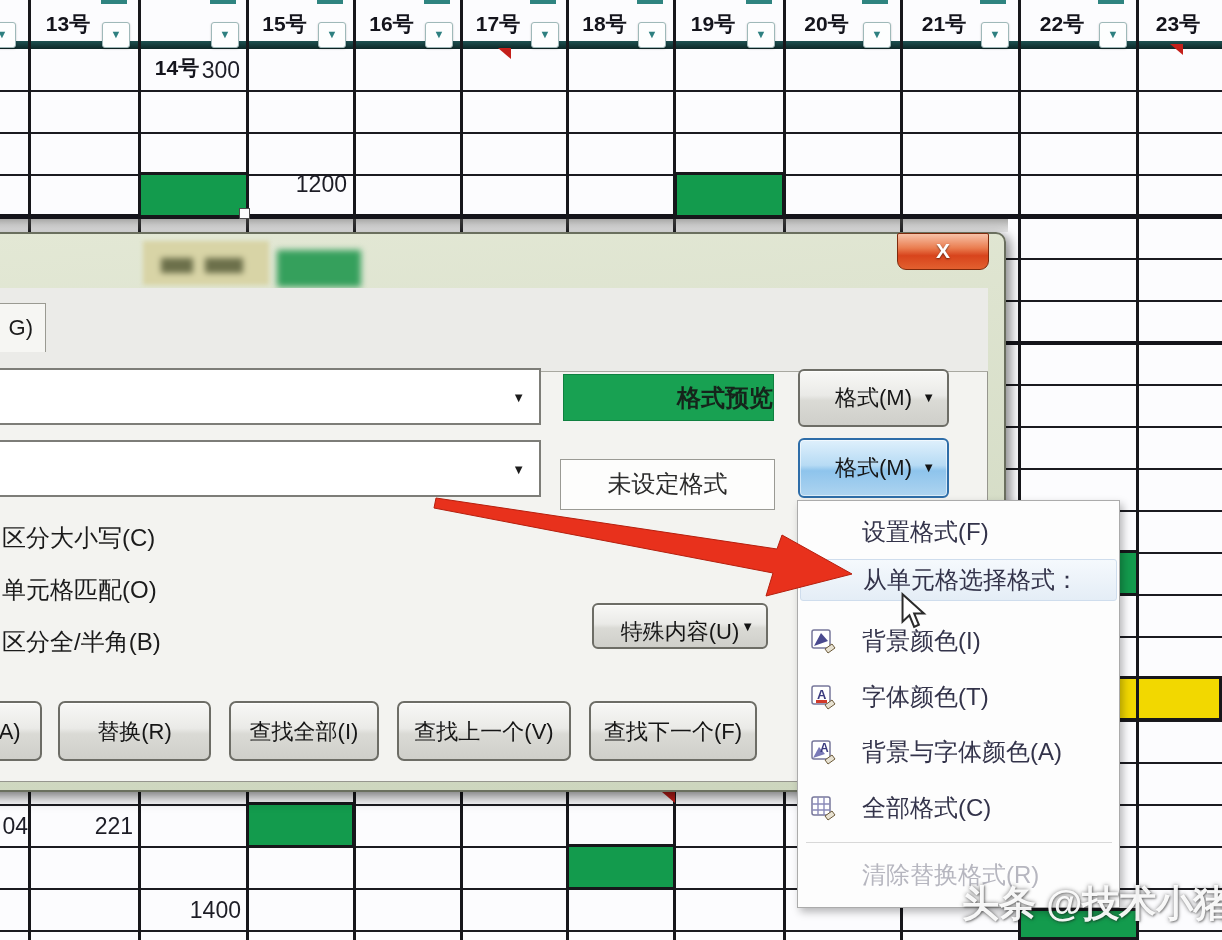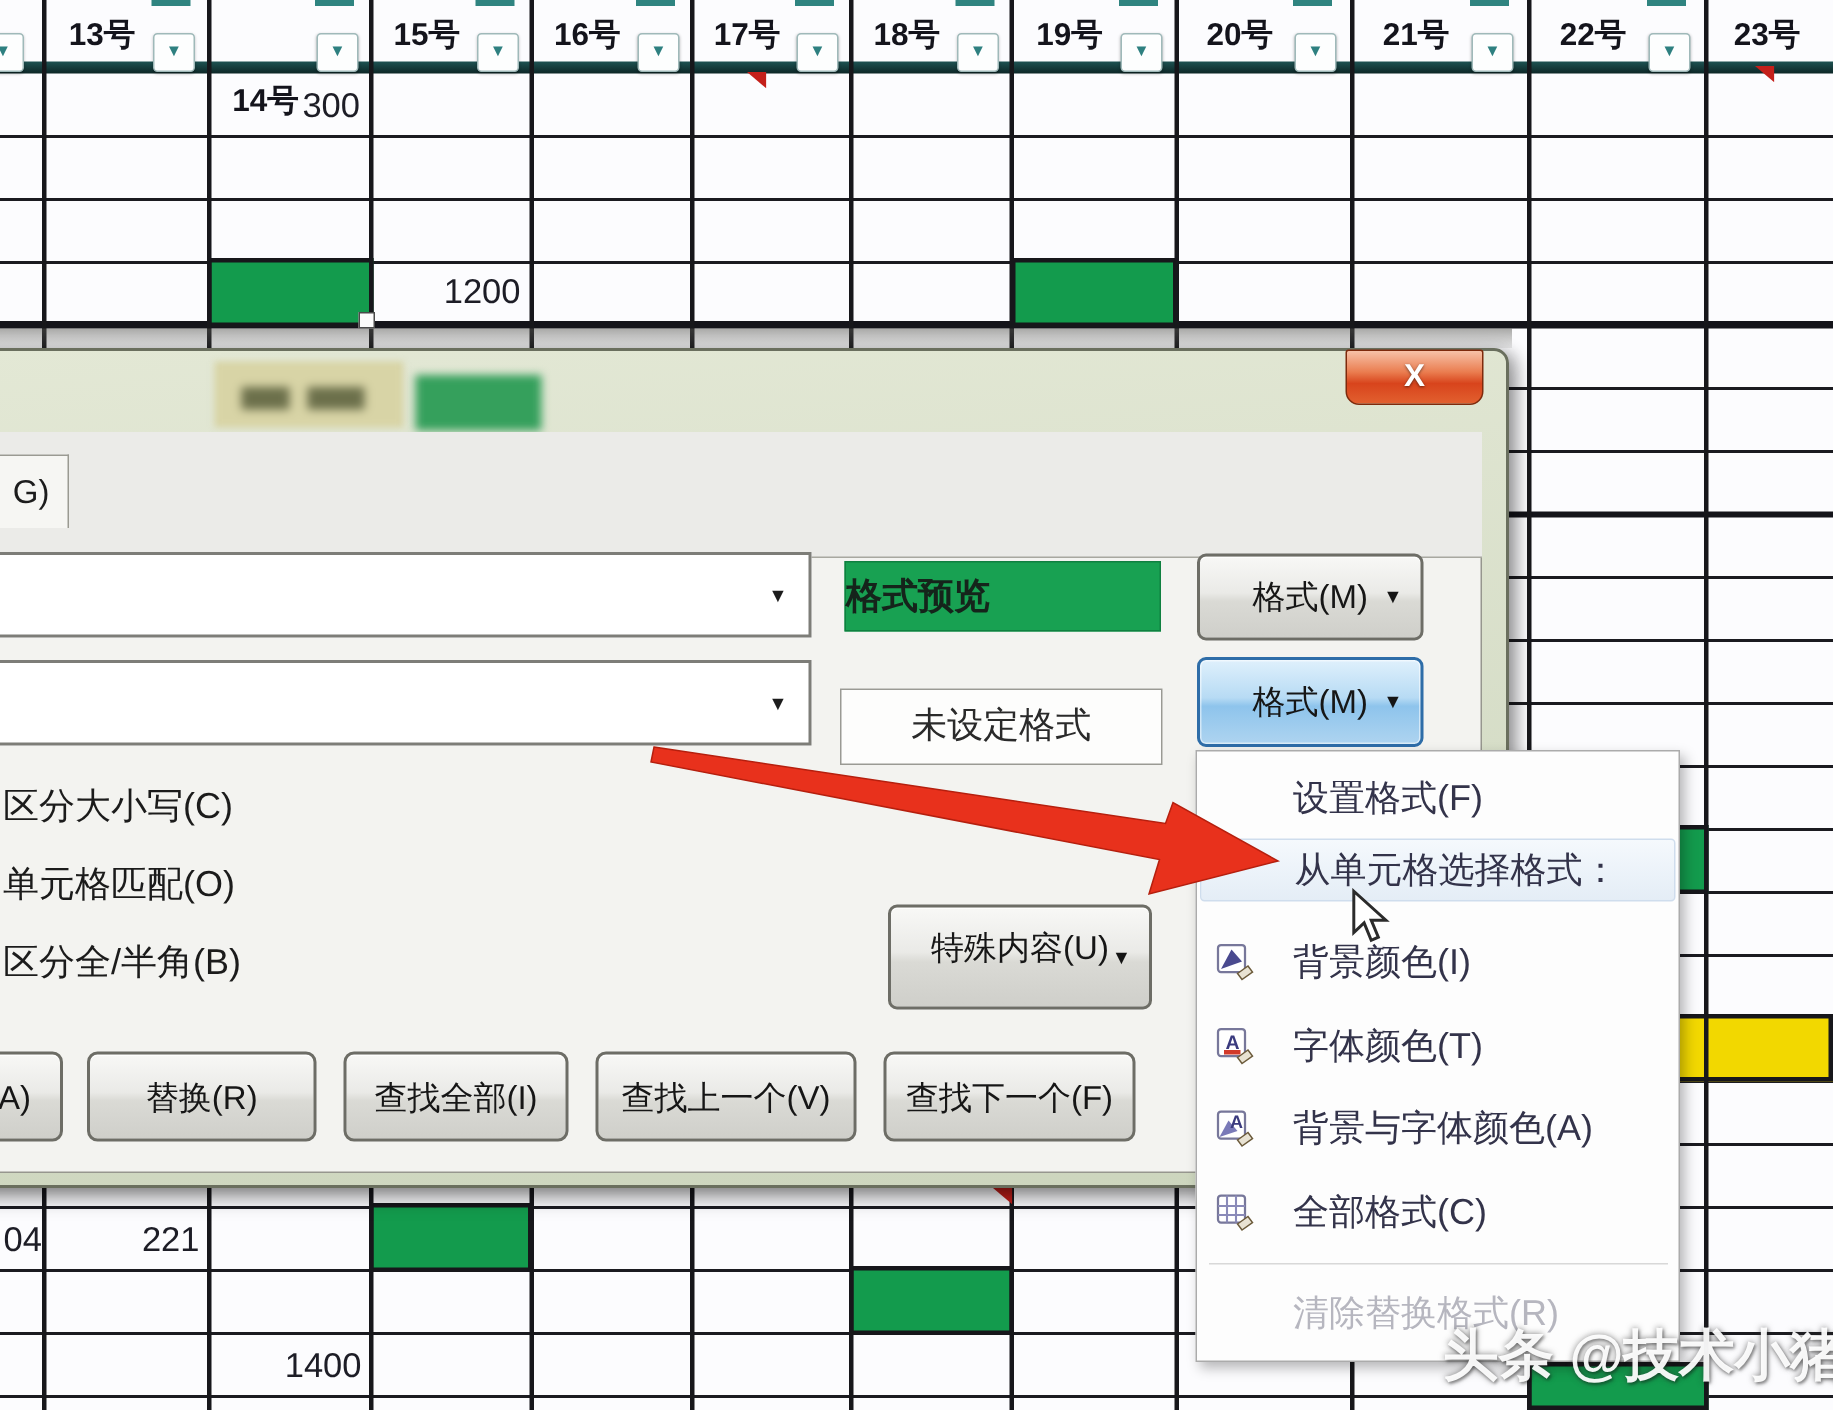--- a/index.html
+++ b/index.html
@@ -35,21 +35,21 @@
     background:linear-gradient(#f7c2a8 0%,#ea7d50 40%,#d8441c 62%,#e2602f 100%);
     border:1.5px solid #7e2a0c;box-sizing:border-box;text-align:center;line-height:33px;
     font-size:21px;font-weight:800;color:#fff;text-shadow:0 1px 2px rgba(0,0,0,.55);cursor:default;}
   .dlginner{left:-44px;top:288px;width:1032px;height:494px;background:#f3f3f0;border:1px solid #96968e;z-index:3;box-sizing:border-box;}
   .tabstrip{left:-44px;top:288px;width:1032px;height:84px;background:#ebebe8;border-bottom:1px solid #a8a8a0;z-index:3;box-sizing:border-box;}
   .tab{left:-44px;top:303px;width:90px;height:49px;background:#f6f6f3;border:1px solid #9a9a92;border-bottom:none;z-index:3;
     box-sizing:border-box;text-align:right;padding-right:12px;font-size:22px;color:#1c1c1c;line-height:47px;}
   .combo{left:-44px;width:585px;height:57px;background:#fff;border:2px solid #7d7d78;box-sizing:border-box;z-index:3;}
   .cmbarr{position:absolute;right:14px;top:50%;transform:translateY(-50%);font-size:13px;color:#1c1c1c;}
   .preview{left:563px;top:374px;width:211px;height:47px;background:#18a152;border:1px solid #0f8040;z-index:3;
-    text-align:left;line-height:45px;font-size:24px;font-weight:600;color:#15241b;box-sizing:border-box;}
+    text-align:right;line-height:45px;font-size:24px;font-weight:600;color:#15241b;box-sizing:border-box;}
   .notset{left:560px;top:443px;width:215px;height:51px;background:#fdfdfc;border:1.5px solid #9a9a94;z-index:3;
     text-align:center;line-height:48px;font-size:24px;color:#2a2a2a;box-sizing:border-box;margin-top:16px;}
   .btn{z-index:3;border-radius:6px;border:2px solid #6d6d66;box-sizing:border-box;
     background:linear-gradient(#f8f8f6 0%,#eaeae7 45%,#dadad5 55%,#cfcfca 100%);
     box-shadow:inset 0 1px 0 rgba(255,255,255,.8);text-align:center;color:#161616;}
   .btn .lbl{font-size:22px;}
   .btn.blue{background:linear-gradient(#dff0fc 0%,#b7dbf4 45%,#8ec4ec 55%,#aed4f0 100%);border:2px solid #2e6da8;
     box-shadow:inset 0 0 0 1px rgba(255,255,255,.55);}
   .btn .barr{position:absolute;right:12px;top:50%;transform:translateY(-50%);font-size:13px;color:#141414;}
   .chk{left:2px;height:30px;line-height:30px;font-size:24px;color:#1b1b1b;z-index:3;}
@@ -116,21 +116,21 @@
 
   <div class="abs cellg" style="left:138px;top:172px;width:111px;height:46px;"></div>
   <div class="abs cellg" style="left:674px;top:172px;width:111px;height:46px;"></div>
   <div class="abs cellg" style="left:246px;top:802px;width:109px;height:46px;"></div>
   <div class="abs cellg" style="left:566px;top:844px;width:110px;height:46px;"></div>
   <div class="abs cellg" style="left:1018px;top:550px;width:121px;height:46px;"></div>
   <div class="abs celly" style="left:1018px;top:676px;width:204px;height:45px;"></div>
   <div class="abs cellg" style="left:1018px;top:908px;width:121px;height:32px;"></div>
 
   <div class="abs num" style="left:140px;top:52px;width:100px;">300</div>
-  <div class="abs num" style="left:248px;top:176px;width:99px;">1200</div>
+  <div class="abs num" style="left:248px;top:166px;width:99px;">1200</div>
   <div class="abs num" style="left:32px;top:808px;width:101px;">221</div>
   <div class="abs num" style="left:142px;top:892px;width:99px;">1400</div>
   <div class="abs num" style="left:0px;top:808px;width:28px;">04</div>
 
   <div class="abs vline" style="left:28px;"></div>
   <div class="abs vline" style="left:138px;"></div>
   <div class="abs vline" style="left:246px;"></div>
   <div class="abs vline" style="left:353px;"></div>
   <div class="abs vline" style="left:460px;"></div>
   <div class="abs vline" style="left:566px;"></div>
@@ -172,21 +172,21 @@
   <div class="abs notset">未设定格式</div>
   <div class="abs btn blue" style="left:798px;top:438px;width:151px;height:60px;line-height:56px;">
     <span class="lbl">格式(M)</span>
     <span class="barr">▼</span>
   </div>
 
   <div class="abs chk" style="top:523px;">区分大小写(C)</div>
   <div class="abs chk" style="top:575px;">单元格匹配(O)</div>
   <div class="abs chk" style="top:627px;">区分全/半角(B)</div>
 
-  <div class="abs btn" style="left:592px;top:603px;width:176px;height:70px;line-height:53px;">
+  <div class="abs btn" style="left:592px;top:603px;width:176px;height:46px;line-height:53px;">
     <span class="lbl">特殊内容(U)</span>
     <span class="barr">▼</span>
   </div>
 
   <div class="abs btn abtn" style="left:-30px;width:72px;"><span class="lbl">(A)</span></div>
   <div class="abs btn abtn" style="left:58px;width:153px;"><span class="lbl">替换(R)</span></div>
   <div class="abs btn abtn" style="left:229px;width:150px;"><span class="lbl">查找全部(I)</span></div>
   <div class="abs btn abtn" style="left:397px;width:174px;"><span class="lbl">查找上一个(V)</span></div>
   <div class="abs btn abtn" style="left:589px;width:168px;"><span class="lbl">查找下一个(F)</span></div>
 

